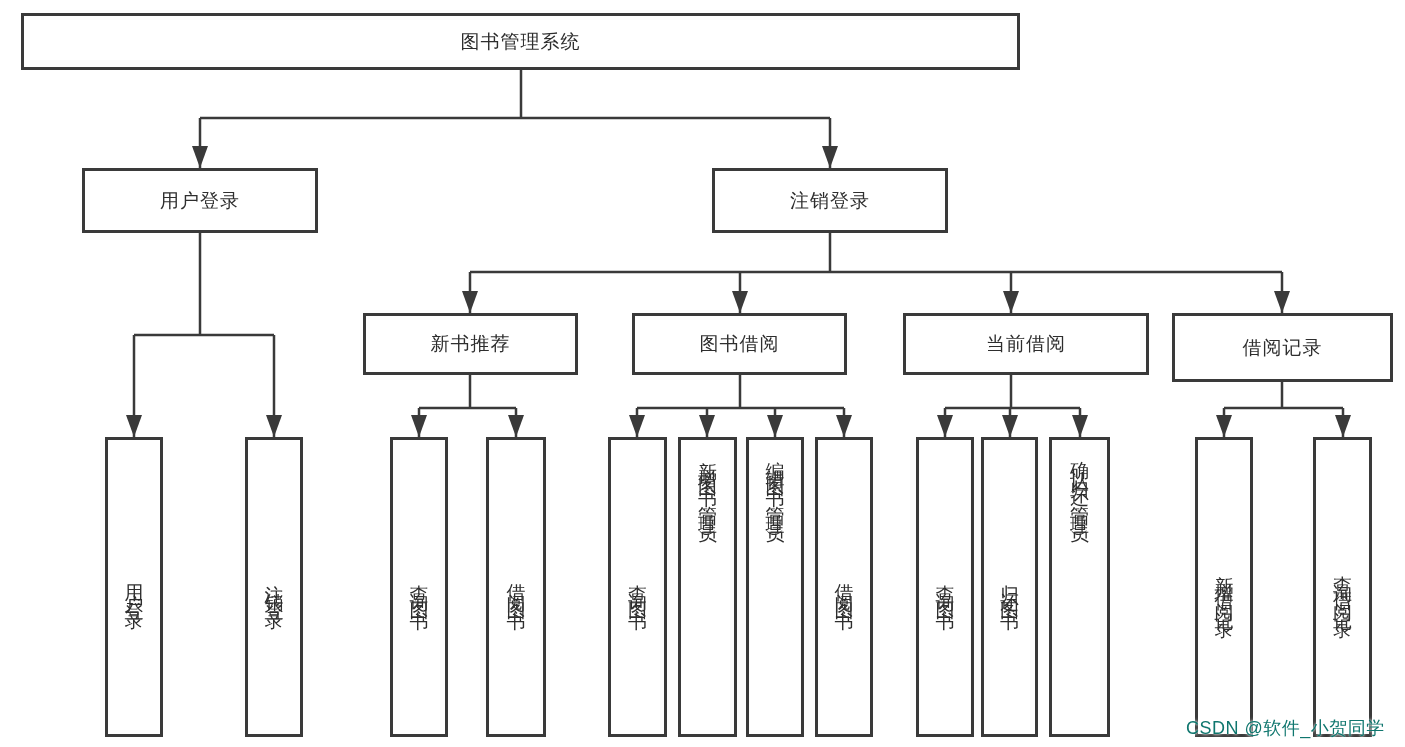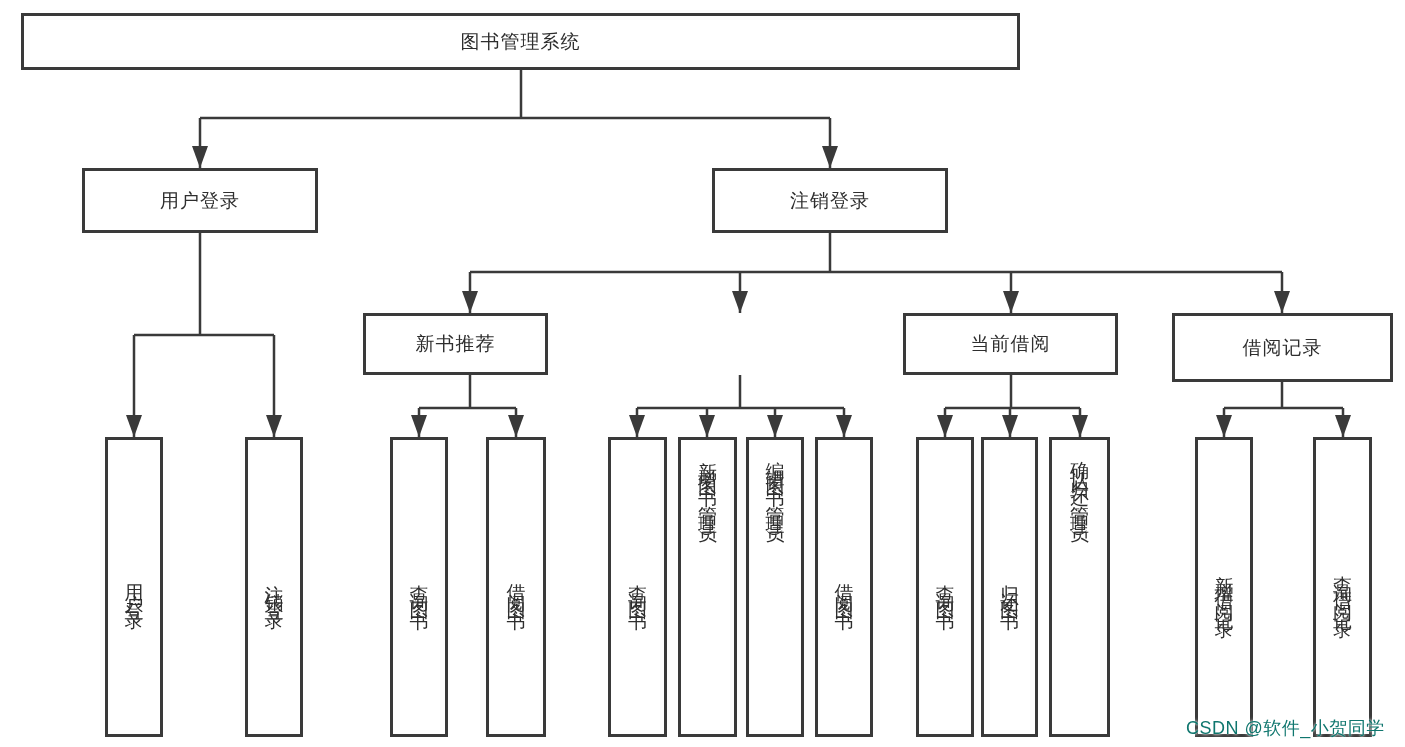--- a/index.html
+++ b/index.html
@@ -93,22 +93,23 @@
       <path d="M1224,408 V437" marker-end="url(#arr)"></path>
       <path d="M1343,408 V437" marker-end="url(#arr)"></path>
     </g>
   </svg>
 
   <div class="node" style="left:21px; top:13px; width:999px; height:57px;">图书管理系统</div>
 
   <div class="node" style="left:82px; top:168px; width:236px; height:65px;">用户登录</div>
   <div class="node" style="left:712px; top:168px; width:236px; height:65px;">注销登录</div>
 
-  <div class="node" style="left:363px; top:313px; width:185px; height:62px;">新书推荐</div>
-  <div class="node" style="left:903px; top:313px; width:215px; height:62px;">当前借阅</div>
+  <div class="node" style="left:363px; top:313px; width:215px; height:62px;">新书推荐</div>
+  <div class="node" style="left:632px; top:313px; width:215px; height:62px;">图书借阅</div>
+  <div class="node" style="left:903px; top:313px; width:246px; height:62px;">当前借阅</div>
   <div class="node" style="left:1172px; top:313px; width:221px; height:69px;">借阅记录</div>
 
   <div class="node vnode" style="left:105px; top:437px; width:58px; height:300px;">用户登录</div>
   <div class="node vnode" style="left:245px; top:437px; width:58px; height:300px;">注销登录</div>
 
   <div class="node vnode" style="left:390px; top:437px; width:58px; height:300px;">查询图书</div>
   <div class="node vnode" style="left:486px; top:437px; width:60px; height:300px;">借阅图书</div>
 
   <div class="node vnode" style="left:608px; top:437px; width:59px; height:300px;">查询图书</div>
   <div class="node vnode from-top" style="left:678px; top:437px; width:59px; height:300px;">新增图书（管理员）</div>

